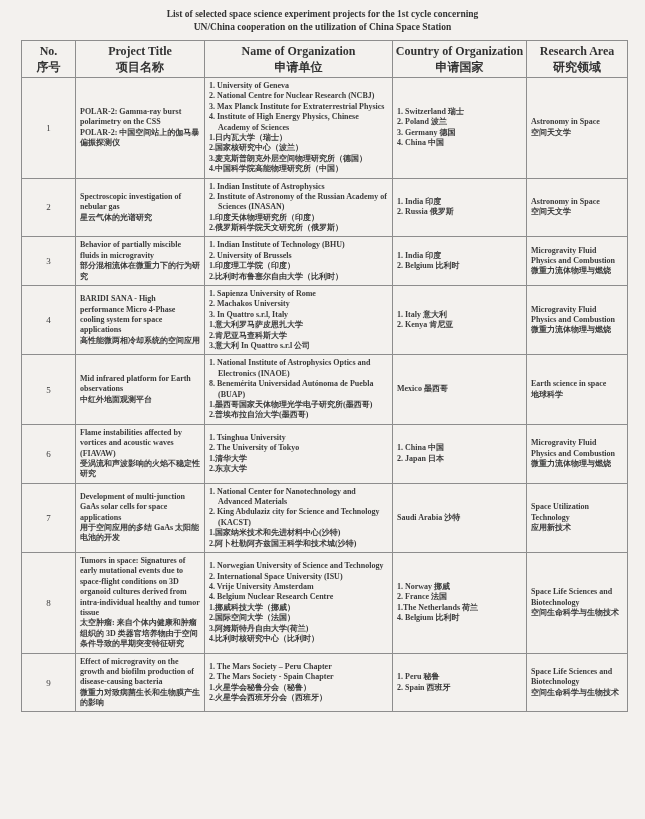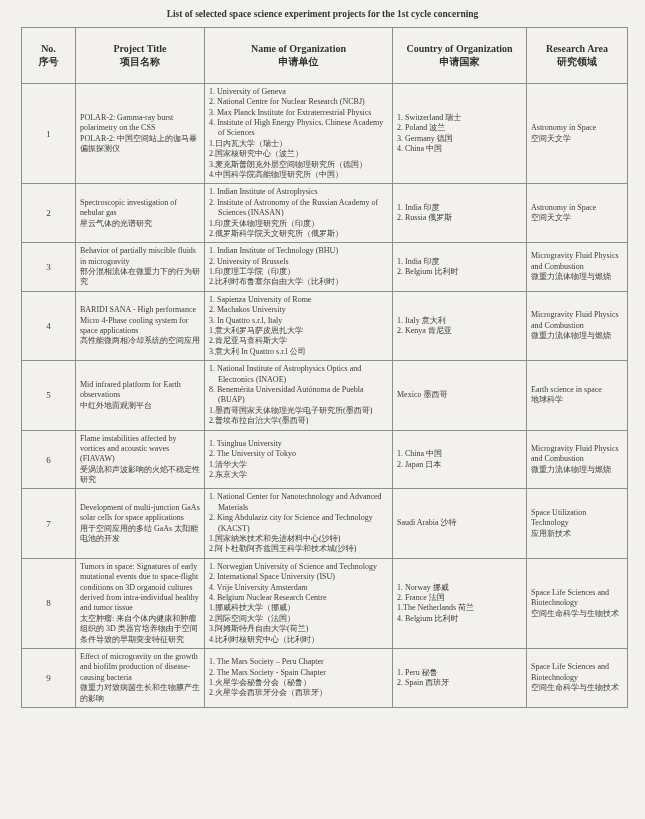--- a/index.html
+++ b/index.html
@@ -27,34 +27,35 @@
   col.c-research { width: 101px; }
 
   th, td {
     border: 1px solid #8d8d8d;
     vertical-align: middle;
     font-size: 8px;
     padding: 3px 4px;
   }
   th {
     font-weight: bold; text-align: center; color: #333;
-    font-size: 10px; line-height: 1.35; padding: 14px 1px;
+    font-size: 12px; line-height: 1.35; padding: 2px 1px;
   }
   td.no-cell { text-align: center; font-size: 9px; }
   .line { line-height: 1.3; }
   .hang { padding-left: 9px; text-indent: -9px; }
-  td .stack { width: 100%; }
+  td .stack { width: 100%; font-weight: bold; }
 </style>
 </head>
 <body>
 
 <div class="page">
 
   <div class="doc-title">
     <div class="t-en">List of selected space science experiment projects for the 1st cycle concerning</div>
+    <div class="t-en">UN/China cooperation on the utilization of China Space Station</div>
   </div>
 
   <table class="main">
     <colgroup>
       <col class="c-no">
         <col class="c-title">
         <col class="c-org">
         <col class="c-country">
         <col class="c-research">
     </colgroup>

